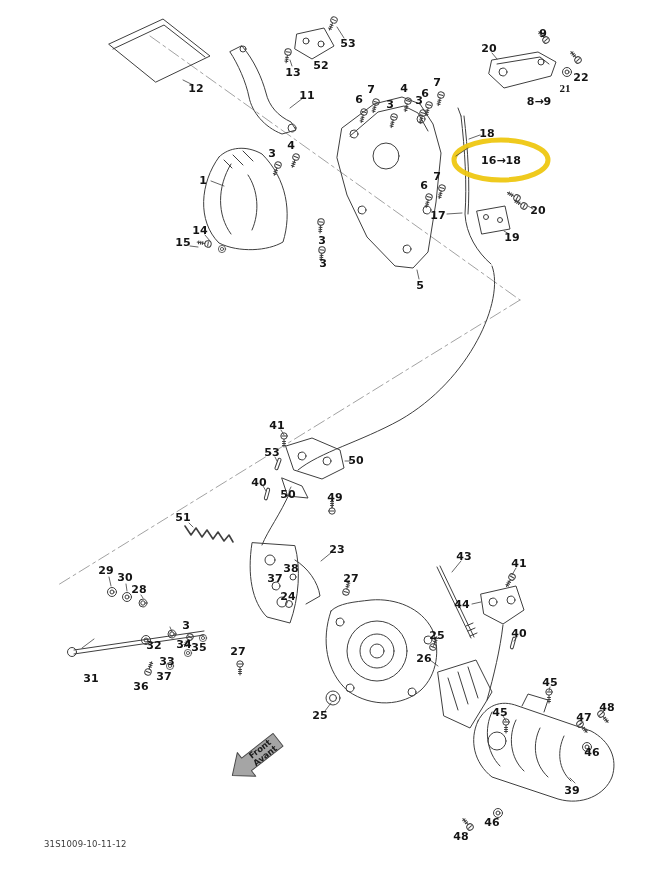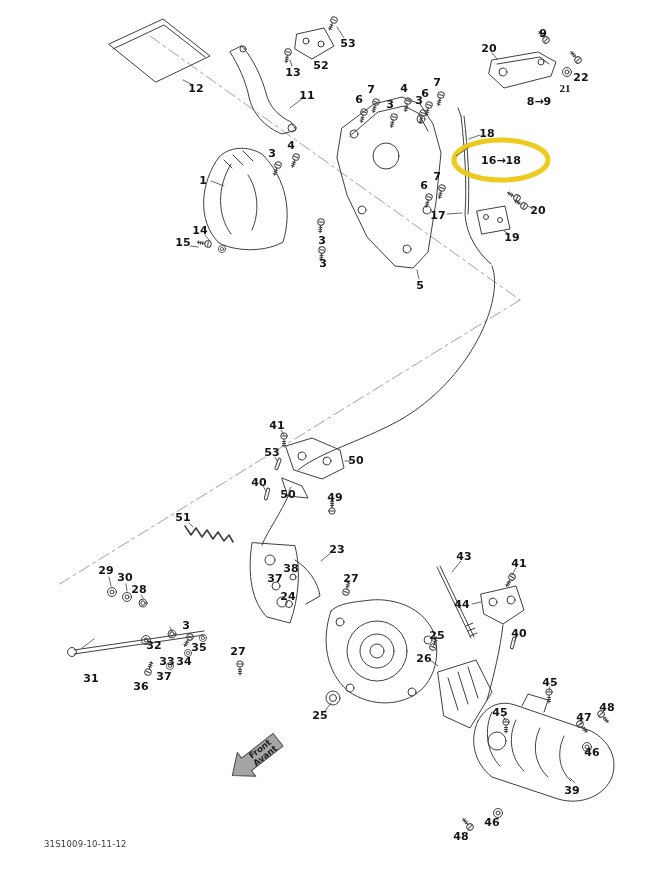--- a/index.html
+++ b/index.html
@@ -326,21 +326,21 @@
       <span class="part-label" style="left: 275px; top: 578px;">37</span>
       <span class="part-label" style="left: 351px; top: 578px;">27</span>
       <span class="part-label" style="left: 139px; top: 589px;">28</span>
       <span class="part-label" style="left: 288px; top: 596px;">24</span>
       <span class="part-label" style="left: 462px; top: 604px;">44</span>
       <span class="part-label" style="left: 91px; top: 634px; margin-top: 44px;">31</span>
       <span class="part-label" style="left: 167px; top: 622px; margin-top: 39px;">33</span>
       <span class="part-label" style="left: 186px; top: 625px;">3</span>
       <span class="part-label" style="left: 131px; top: 645px; margin-left: 23px;">32</span>
       <span class="part-label" style="left: 199px; top: 647px;">35</span>
-      <span class="part-label" style="left: 184px; top: 661px;">34</span>
+      <span class="part-label" style="left: 184px; top: 644px;">34</span>
       <span class="part-label" style="left: 164px; top: 676px;">37</span>
       <span class="part-label" style="left: 141px; top: 686px;">36</span>
       <span class="part-label" style="left: 519px; top: 633px;">40</span>
       <span class="part-label" style="left: 437px; top: 635px;">25</span>
       <span class="part-label" style="left: 424px; top: 658px;">26</span>
       <span class="part-label" style="left: 238px; top: 651px;">27</span>
       <span class="part-label" style="left: 320px; top: 715px;">25</span>
       <span class="part-label" style="left: 550px; top: 682px;">45</span>
       <span class="part-label" style="left: 500px; top: 712px;">45</span>
       <span class="part-label" style="left: 607px; top: 707px;">48</span>

